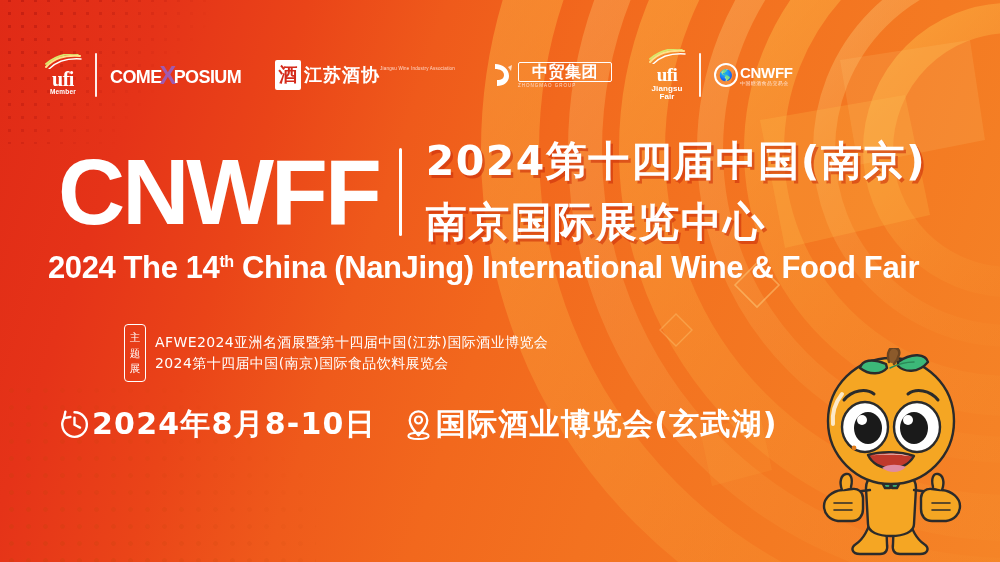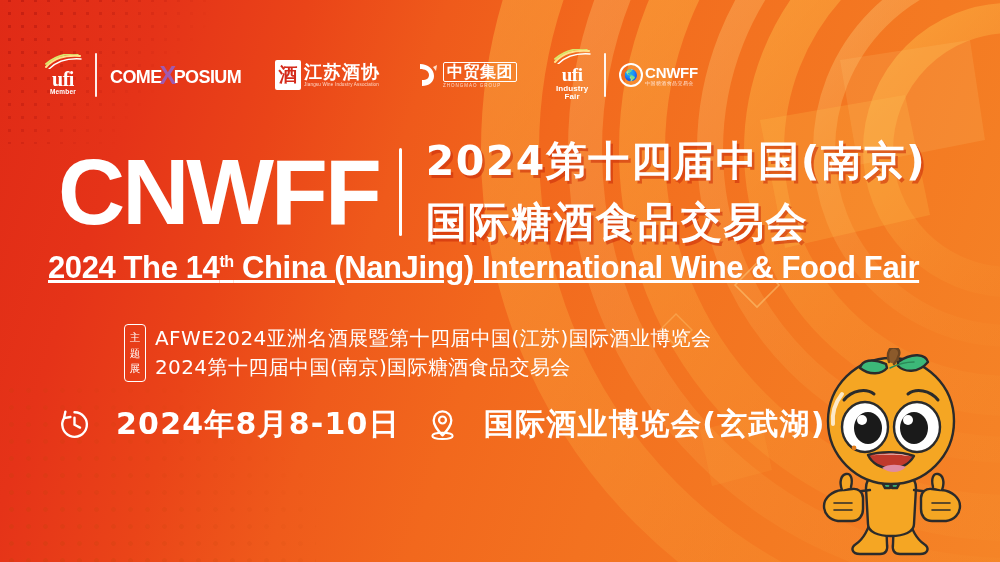--- a/index.html
+++ b/index.html
@@ -80,35 +80,35 @@
   .comex .xmark { color:#a05ab0; font-size:25px; margin:0 -2px; line-height:1; }
 
   
   .jswa { display:flex; align-items:center; gap:3px; }
   .jswa-seal {
     width:26px; height:30px; background:#ffffff;
     color:#d42a1a; font-size:19px; font-weight:bold;
     display:flex; align-items:center; justify-content:center;
     font-family:"Liberation Serif", serif; border-radius:2px;
   }
-  .jswa-cn { display:flex; flex-direction:column; }
+  .jswa-cn { display:flex; flex-direction:row; }
   .jswa-cn-main {
     font-size:18px; font-weight:bold; color:#ffffff;
     letter-spacing:1px; line-height:1.05;
   }
   .jswa-cn-en { font-size:4.5px; color:#ffd9c8; letter-spacing:.2px; }
 
   
   .zmg { display:flex; align-items:center; gap:3px; }
   .zmg-mark { width:24px; height:28px; }
   .zmg-txt { display:flex; flex-direction:column; }
   .zmg-cn {
     font-size:16px; font-weight:bold; color:#ffffff;
     letter-spacing:.5px; line-height:1.1;
-    border:1.5px solid #ffffff; padding:0 3px; border-radius:2px;
+    border:1.5px solid #ffffff; padding:0 13px; border-radius:2px;
   }
   .zmg-en { font-size:4.5px; color:#ffd9c8; letter-spacing:1px; margin-top:1px; }
 
   
   .ufi-appr { display:flex; flex-direction:column; align-items:center; line-height:1.02; }
   .ufi-appr .ufi-word2 {
     font-size:19px; font-weight:bold; color:#ffffff;
     font-family:"Liberation Serif", serif; letter-spacing:-.5px;
   }
   .ufi-appr .l2, .ufi-appr .l3 {
@@ -146,50 +146,50 @@
     font-size:41px; font-weight:bold; color:#ffffff;
     letter-spacing:1.5px; line-height:1.06;
     font-family:"DejaVu Sans", sans-serif;
     text-shadow:2.5px 2.5px 0 rgba(200,40,10,.55);
   }
 
   
   .en-sub {
     position:absolute; left:48px; top:250px;
     font-size:31px; font-weight:bold; color:#ffffff;
-    letter-spacing:-.4px; white-space:nowrap;text-decoration:underline;
+    letter-spacing:-.4px; white-space:nowrap;
   }
   .en-sub sup { font-size:.52em; vertical-align:super; font-weight:bold; }
 
   
   .themes { position:absolute; left:124px; top:324px; display:flex; gap:9px; }
   .theme-badge {
     width:22px; height:58px;
     border:1.6px solid #ffffff; border-radius:4px;
     display:flex; flex-direction:column;
     align-items:center; justify-content:space-evenly;
     padding:2px 0; flex:none;
   }
   .theme-badge span {
     font-size:10.5px; color:#ffffff; line-height:1;
     font-family:"DejaVu Sans", sans-serif;
   }
   .theme-lines { display:flex; flex-direction:column; justify-content:center; gap:3px; }
   .theme-line {
-    font-size:20px; color:#ffffff; line-height:1.28;
+    font-size:14px; color:#ffffff; line-height:1.28;
     letter-spacing:.4px; white-space:nowrap;
     font-family:"DejaVu Sans", sans-serif;
   }
 
   
   .info-row {
     position:absolute; left:58px; top:404px;
     display:flex; align-items:center; gap:26px;
   }
-  .info-item { display:flex; align-items:center; gap:25px; }
+  .info-item { display:flex; align-items:center; gap:1px; }
   .info-text {
     font-size:30px; font-weight:bold; color:#ffffff;
     letter-spacing:1.2px; white-space:nowrap;
     font-family:"DejaVu Sans", sans-serif;
   }
   .info-icon { width:33px; height:33px; flex:none; }
 
   
   .mascot { position:absolute; right:2px; bottom:-4px; width:212px; height:218px; }
 </style>
@@ -287,21 +287,21 @@
     <div class="logo-sep" style="opacity:0;width:10px;"></div>
 
     <div class="logo-cell">
       <div class="ufi-appr">
         <svg class="ufi-swoosh" viewBox="0 0 38 15">
           <path d="M2 13 C10 4 20 1 36 2" stroke="#ffe08a" stroke-width="2.1" fill="none" stroke-linecap="round"></path>
           <path d="M2 10 C11 2 21 -1 34 0" stroke="#d9e86a" stroke-width="1.8" fill="none" stroke-linecap="round"></path>
           <path d="M5 15 C13 7 23 4 37 5" stroke="#ffffff" stroke-width="1.5" fill="none" stroke-linecap="round"></path>
         </svg>
         <div class="ufi-word2">ufi</div>
-        <div class="l2">Industry</div>
+        <div class="l2">Jiangsu</div>
         <div class="l3">Fair</div>
       </div>
     </div>
 
     <div class="logo-sep"></div>
 
     <div class="logo-cell">
       <div class="cnwff-sm">
         <div class="cnwff-globe">
             <span>🌎</span>
@@ -313,35 +313,35 @@
       </div>
     </div>
 
   </div>
 
   <div class="headline">
     <div class="cnwff-big">CNWFF</div>
     <div class="head-divider"></div>
     <div class="cn-title">
       <div class="cn-line">2024第十四届中国(南京)</div>
-      <div class="cn-line">国际糖酒食品交易会</div>
+      <div class="cn-line">南京国际展览中心</div>
     </div>
   </div>
 
   <div class="en-sub"><span>2024 The 14</span><sup>th</sup><span> China (NanJing) International Wine &amp; Food Fair</span></div>
 
   <div class="themes">
     <div class="theme-badge">
       <span>主</span>
       <span>题</span>
       <span>展</span>
     </div>
     <div class="theme-lines">
       <div class="theme-line">AFWE2024亚洲名酒展暨第十四届中国(江苏)国际酒业博览会</div>
-      <div class="theme-line">2024第十四届中国(南京)国际糖酒食品交易会</div>
+      <div class="theme-line">2024第十四届中国(南京)国际食品饮料展览会</div>
     </div>
   </div>
 
   <div class="info-row">
     <div class="info-item">
       <svg class="info-icon" viewBox="0 0 33 33">
         <path d="M16.5 4.2 A12.3 12.3 0 1 1 6.4 9.6" fill="none" stroke="#ffffff" stroke-width="2.4" stroke-linecap="round"></path>
         <path d="M7.4 3.6 L6.0 10.1 L12.4 9.0" fill="none" stroke="#ffffff" stroke-width="2.4" stroke-linecap="round" stroke-linejoin="round"></path>
         <path d="M16.5 9.6 L16.5 16.8 L22.0 19.6" fill="none" stroke="#ffffff" stroke-width="2.4" stroke-linecap="round" stroke-linejoin="round"></path>
       </svg>

